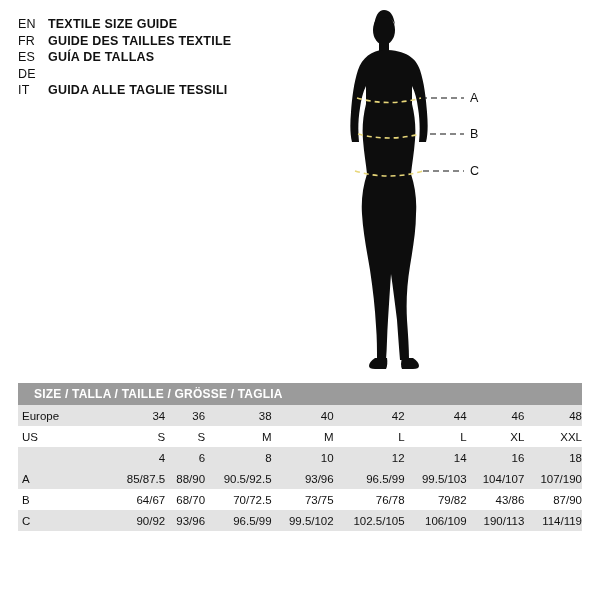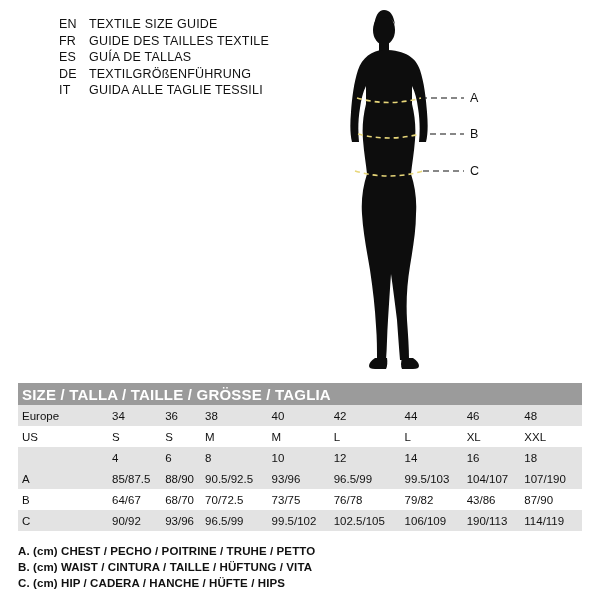--- a/index.html
+++ b/index.html
@@ -32,24 +32,23 @@
     display: flex;
     align-items: baseline;
     font-size: 12.5px;
     line-height: 16.5px;
     letter-spacing: 0.2px;
   }
   .lang-code {
     width: 30px;
     flex: 0 0 30px;
     font-weight: 400;
-    margin-left: 41px;
   }
   .lang-text {
-    font-weight: 400;
+    font-weight: 700;
     white-space: nowrap;
   }
 
   
   #figure-wrap {
     position: absolute;
     right: 8px;
     top: 8px;
     width: 270px;
     height: 370px;
@@ -87,38 +86,38 @@
   }
   #size-table td {
     padding: 2px 0 2px 0;
     height: 17px;
     color: #111;
   }
   #size-table tr.header-row td {
     background: #9b9b9b;
     color: #ffffff;
     font-weight: bold;
-    font-size: 15px;
-    padding-left: 4px;
+    font-size: 12px;
+    padding-left: 16px;
     letter-spacing: 0.2px;
     height: 18px;
   }
   #size-table tr.shade td {
     background: #e3e3e3;
   }
   #size-table tr.plain td {
     background: #ffffff;
   }
   #size-table td.rowlabel {
     text-align: left;
     padding-left: 4px;
     width: 90px;
   }
   #size-table td.cell {
-    text-align: left;
+    text-align: right;
   }
 
   
   #legend {
     position: absolute;
     left: 18px;
     top: 543px;
     font-size: 11.5px;
     font-weight: bold;
     line-height: 16px;
@@ -139,21 +138,20 @@
     <div class="lang-row">
       <span class="lang-code">FR</span>
       <span class="lang-text">GUIDE DES TAILLES TEXTILE</span>
     </div>
     <div class="lang-row">
       <span class="lang-code">ES</span>
       <span class="lang-text">GUÍA DE TALLAS</span>
     </div>
     <div class="lang-row">
       <span class="lang-code">DE</span>
-      <span class="lang-text">TEXTILGRÖßENFÜHRUNG</span>
     </div>
     <div class="lang-row">
       <span class="lang-code">IT</span>
       <span class="lang-text">GUIDA ALLE TAGLIE TESSILI</span>
     </div>
   </div>
 
   <div id="figure-wrap">
     <svg id="figure-svg" width="270" height="370" viewBox="0 0 270 370">
       <g fill="#0d0d0d">
@@ -286,19 +284,14 @@
         <td class="cell">96.5/99</td>
         <td class="cell">99.5/102</td>
         <td class="cell">102.5/105</td>
         <td class="cell">106/109</td>
         <td class="cell">190/113</td>
         <td class="cell">114/119</td>
       </tr>
     </tbody>
   </table>
 
-  <div id="legend">
-    <div>A. (cm) CHEST / PECHO / POITRINE / TRUHE / PETTO</div>
-    <div>B. (cm) WAIST / CINTURA / TAILLE / HÜFTUNG / VITA</div>
-    <div>C. (cm) HIP / CADERA / HANCHE / HÜFTE / HIPS</div>
-  </div>
 
 </div>
 
 </body></html>

